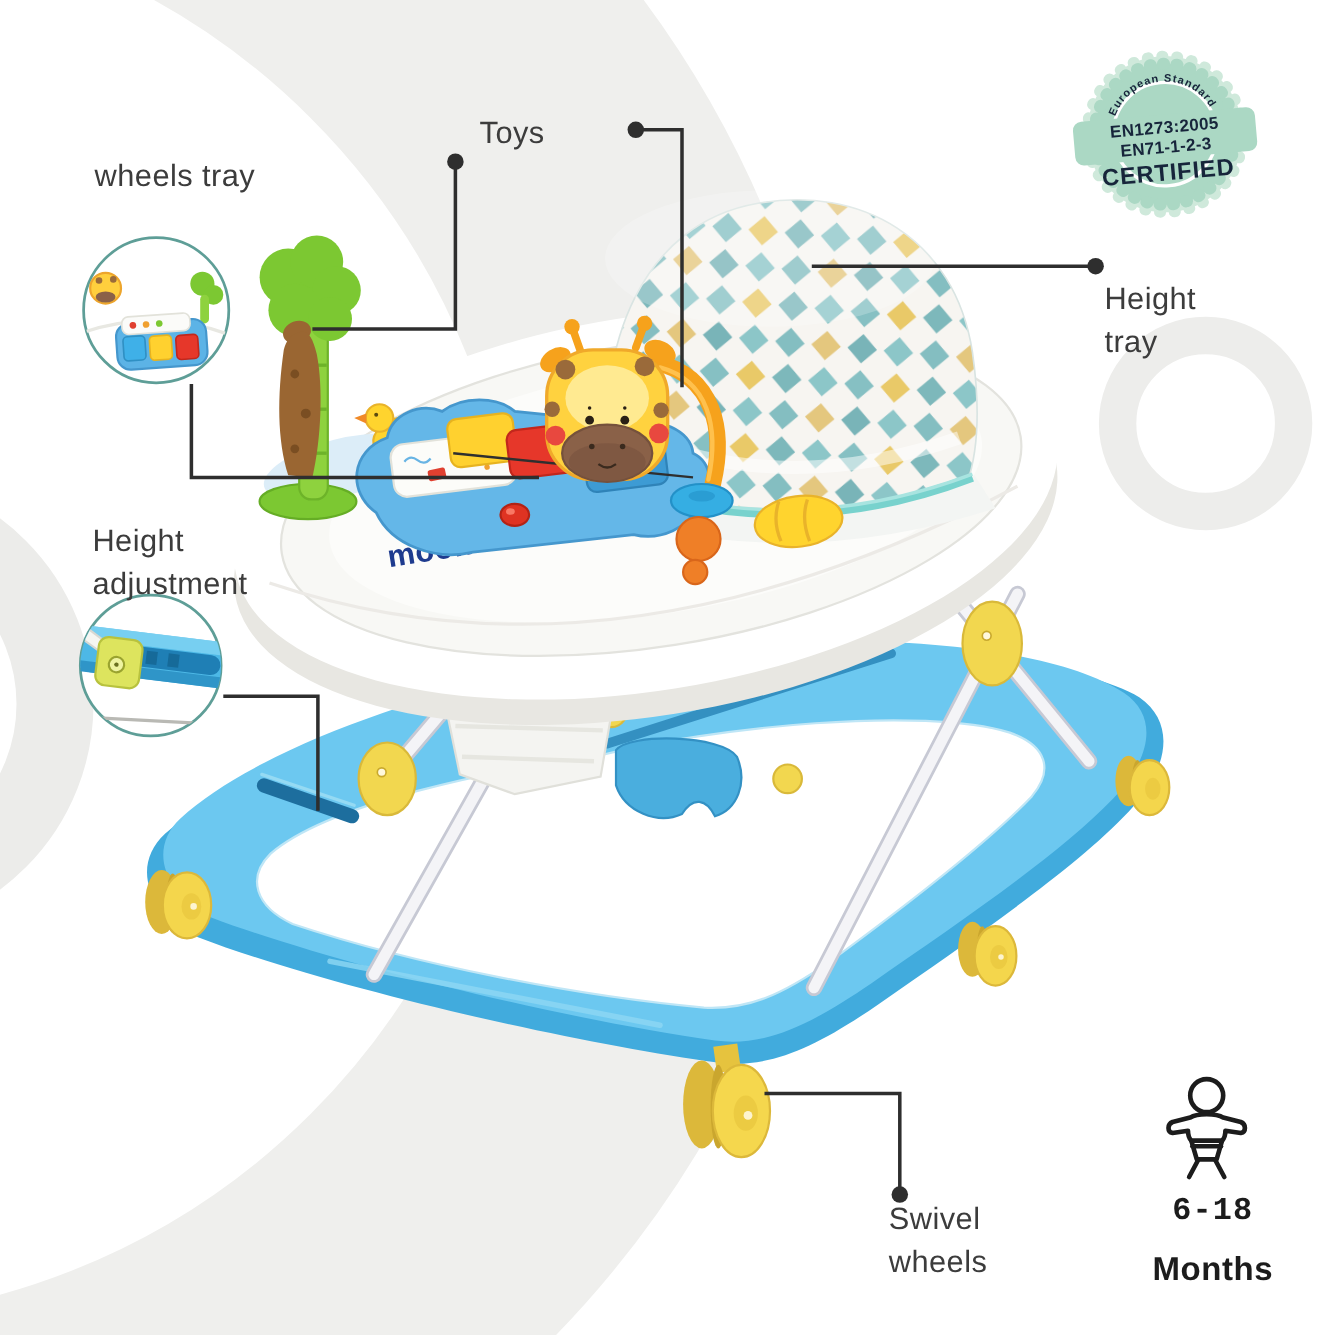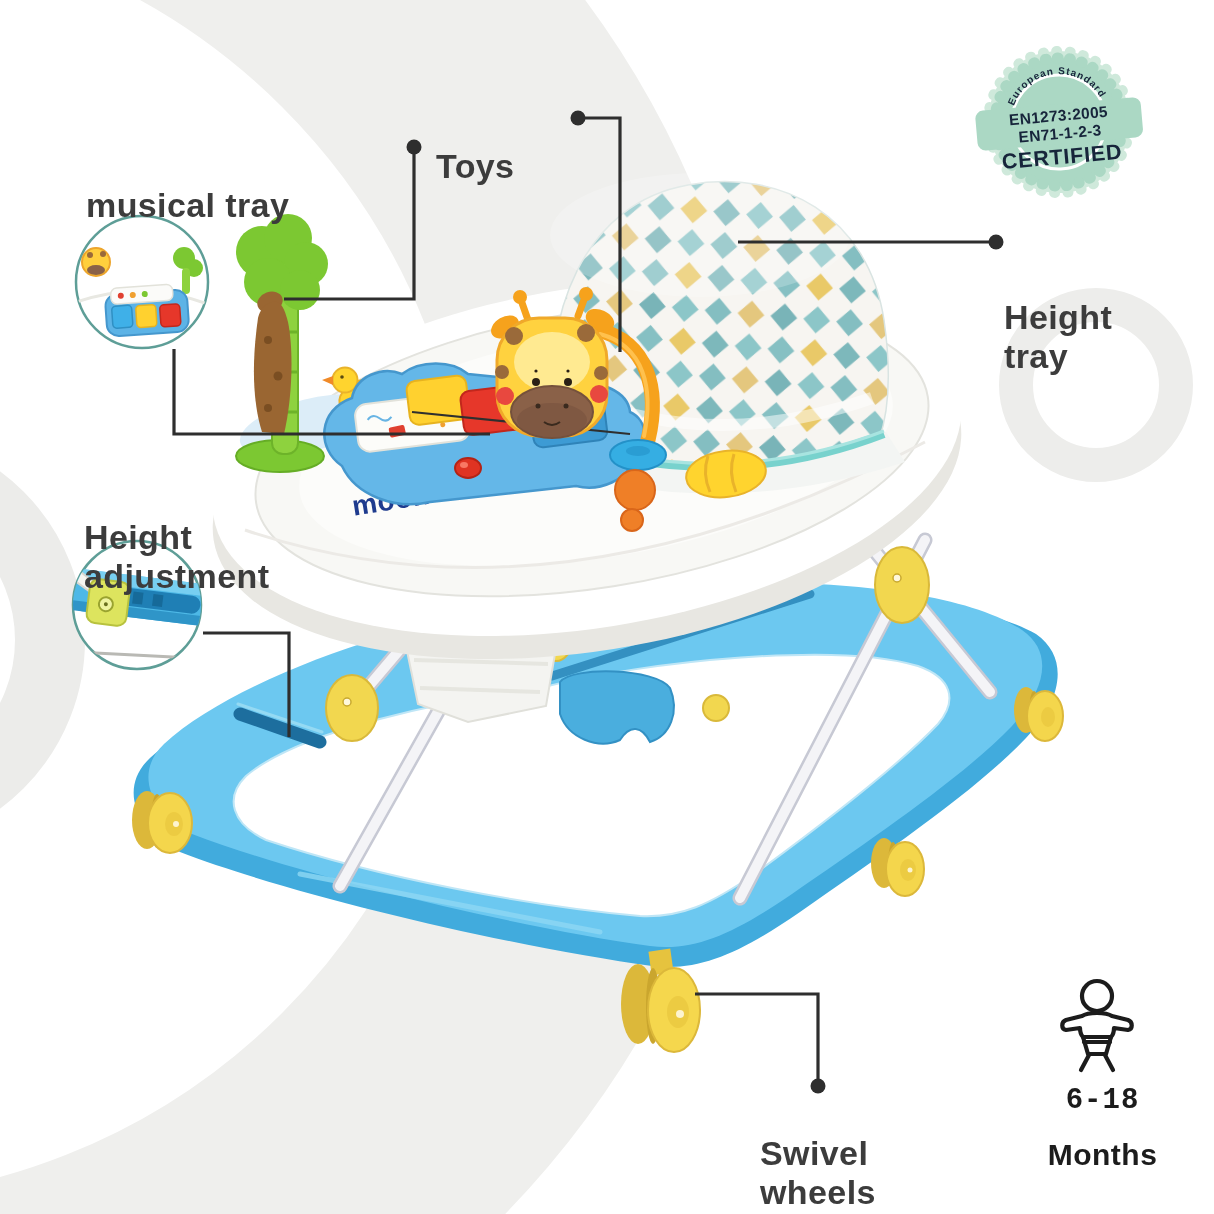--- a/index.html
+++ b/index.html
@@ -3,22 +3,22 @@
 <meta charset="utf-8">
 <style>
   html,body{margin:0;padding:0;background:#ffffff;}
   .canvas{
     position:relative;width:1214px;height:1214px;background:#ffffff;overflow:hidden;
     font-family:"Liberation Sans", sans-serif;
   }
   svg{display:block;}
   .scene{position:absolute;left:0;top:0;}
   .label{
-    position:absolute;color:#3c3c3c;font-size:34px;line-height:39px;
-    letter-spacing:.4px;font-weight:700;white-space:nowrap;margin-top:46px;
+    position:absolute;color:#3c3c3c;font-size:28px;line-height:39px;
+    letter-spacing:.4px;font-weight:400;white-space:nowrap;
   }
   .age{
     position:absolute;left:1030px;top:1085px;width:145px;text-align:center;
     color:#1c1c1c;font-weight:700;
   }
   .age .range{font-size:29px;line-height:32px;letter-spacing:1px;font-family:Liberation Mono, monospace;}
   .age .unit{font-size:30px;line-height:36px;letter-spacing:.5px;margin-top:20px;}
   .babyicon{position:absolute;left:1052px;top:978px;}
 </style>
 </head>
@@ -302,34 +302,34 @@
       </text>
       <text x="1059" y="121" text-anchor="middle" font-size="15.5" font-weight="700" letter-spacing=".3" fill="#17253b">EN1273:2005</text>
       <text x="1059" y="139" text-anchor="middle" font-size="15.5" font-weight="700" letter-spacing=".3" fill="#17253b">EN71-1-2-3</text>
       <text x="1059" y="164" text-anchor="middle" font-size="21.5" font-weight="800" letter-spacing=".8" fill="#17253b">CERTIFIED</text>
     </g>
   </svg>
 
   <div class="label" style="left:436px;top:101px;">Toys</div>
 
   <div class="label" style="left:86px;top:140px;">
-    <div>musical tray</div>
+    <div>wheels tray</div>
   </div>
 
   <div class="label" style="left:84px;top:472px;">
     <div>Height</div>
     <div>adjustment</div>
   </div>
 
   <div class="label" style="left:1004px;top:252px;">
     <div>Height</div>
     <div>tray</div>
   </div>
 
-  <div class="label" style="left:760px;top:1088px;">
+  <div class="label" style="left:808px;top:1088px;">
     <div>Swivel</div>
     <div>wheels</div>
   </div>
 
   <svg class="babyicon" width="90" height="96" viewBox="0 0 90 96">
     <g fill="none" stroke="#1c1c1c" stroke-width="4.2" stroke-linejoin="round" stroke-linecap="round">
       <circle cx="45" cy="18" r="15"></circle>
       <path d="M 30 38 C 36 34 54 34 60 38 L 76 42 C 81 44 81 51 76 52 L 62 50 C 62 54 61 57 59 59 L 31 59 C 29 57 28 54 28 50 L 14 52 C 9 51 9 44 14 42 Z"></path>
       <path d="M 31 59 L 59 59 L 54 76 L 36 76 Z"></path>
       <path d="M 32 64 L 58 64"></path>

